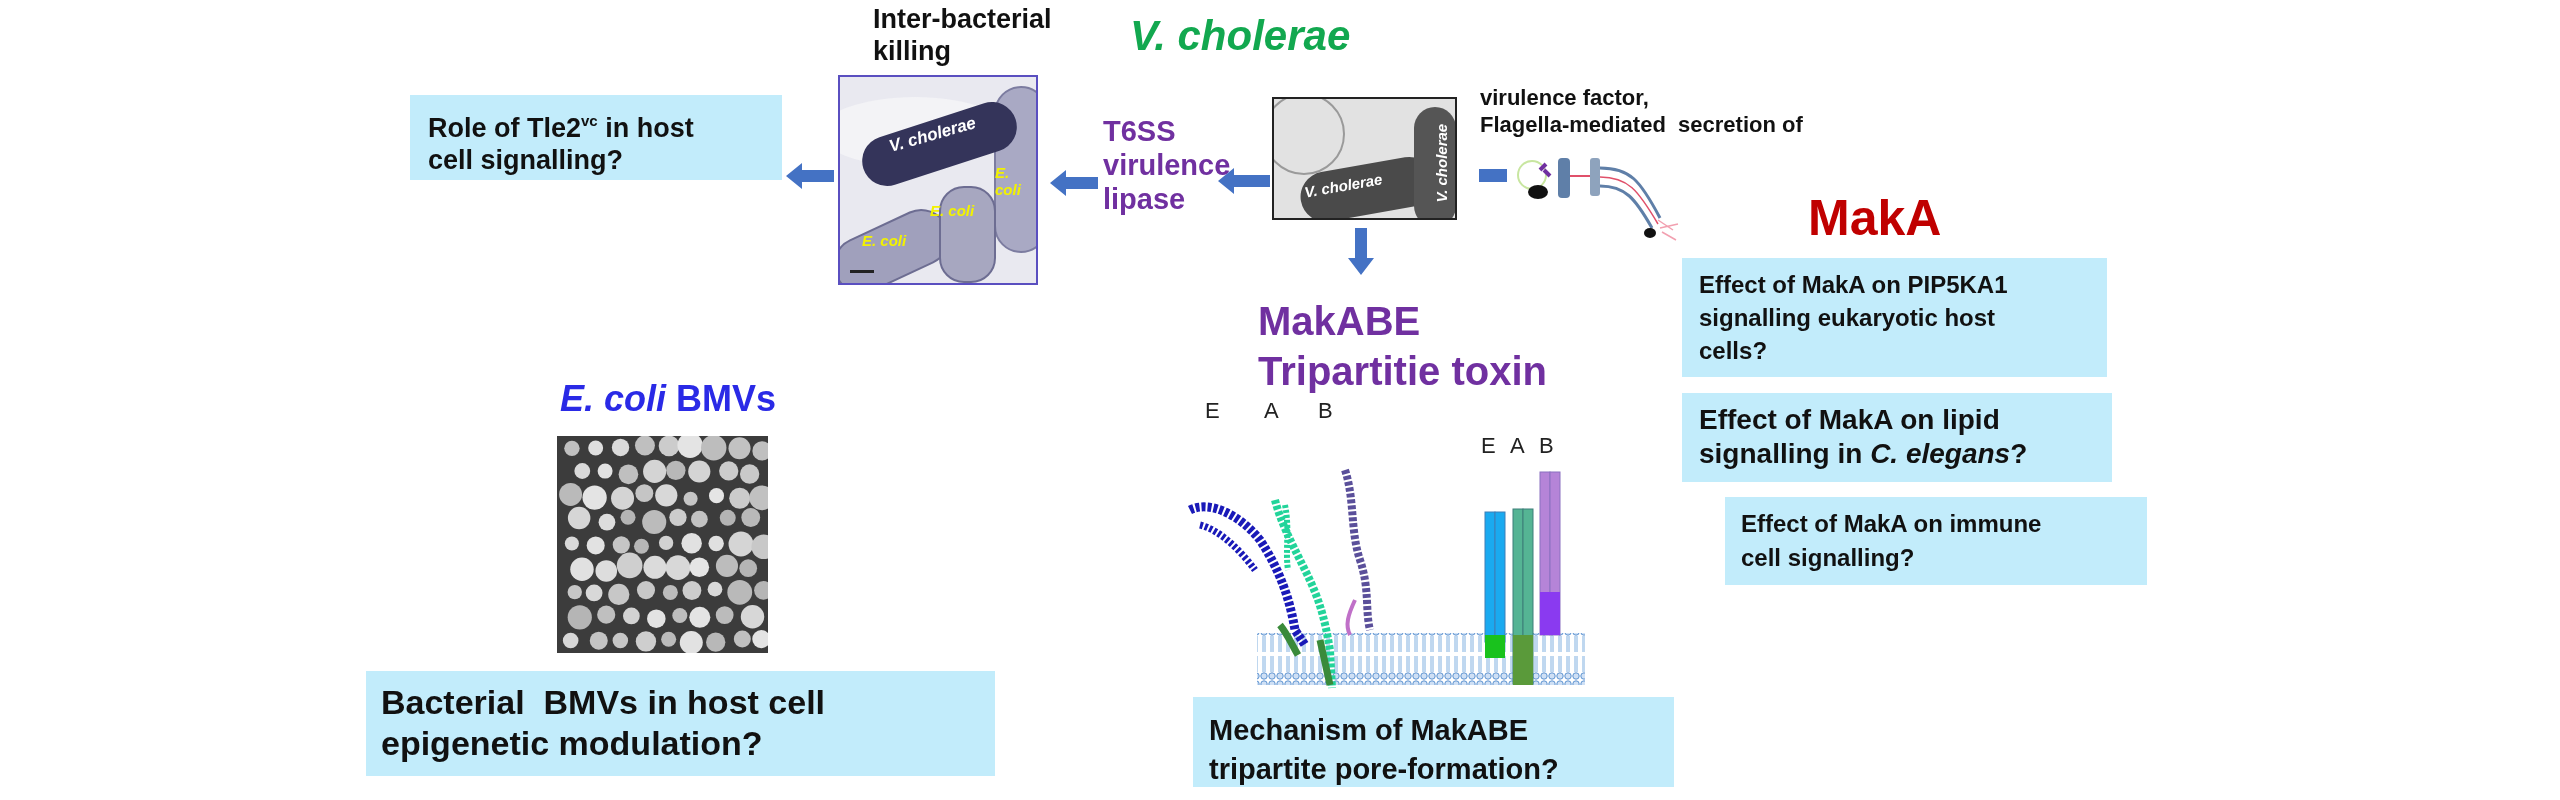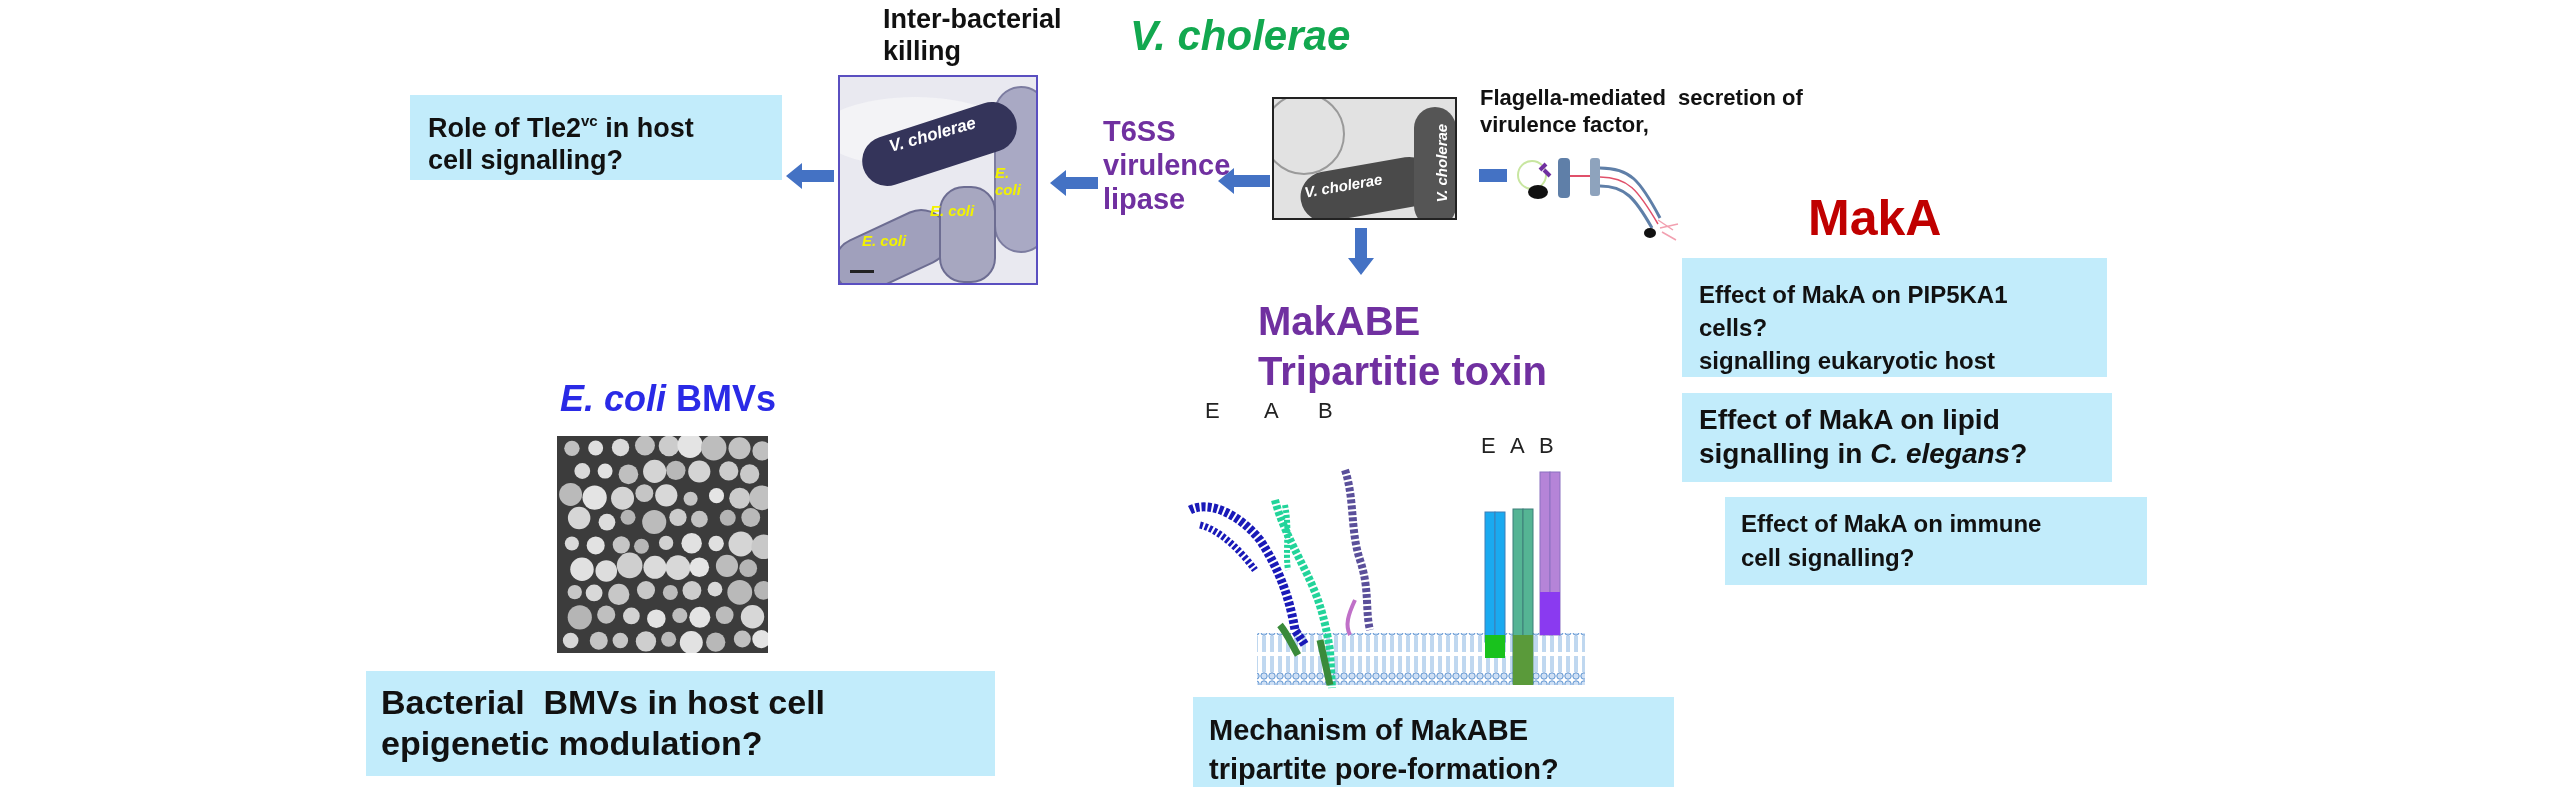--- a/index.html
+++ b/index.html
@@ -16,21 +16,21 @@
 
 <div class="qbox" style="left:410px; top:95px; width:372px; height:85px; padding:10px 0 0 18px; font-size:27px; line-height:32px;">
   <span><span style="display:inline">Role of Tle2</span><sup style="font-size:15px; vertical-align:11px;">vc</sup><span style="display:inline"> in host</span></span>
   <span>cell signalling?</span>
 </div>
 
 <svg class="arrow" style="left:786px; top:161px;" width="50" height="30">
   <polygon points="0,15 16,2 16,9 48,9 48,21 16,21 16,28" fill="#4472c4"></polygon>
 </svg>
 
-<div class="abs lbl-black" style="left:873px; top:3px; font-size:27px; line-height:32px;margin-left:10px;">
+<div class="abs lbl-black" style="left:873px; top:3px; font-size:27px; line-height:32px;">
   <span style="display:block">Inter-bacterial</span>
   <span style="display:block">killing</span>
 </div>
 
 <div class="micro" style="left:838px; top:75px; width:200px; height:210px; border:2px solid #5a4fc0; background:radial-gradient(ellipse at 30% 40%, #d9d9e6 0%, #b9b9cc 60%, #9c9cb4 100%);">
   <svg width="200" height="210" style="position:absolute; left:0; top:0;">
     <rect x="0" y="0" width="200" height="210" fill="#e9e9f0"></rect>
     <ellipse cx="75" cy="55" rx="95" ry="35" fill="#f6f6f8" opacity="0.7"></ellipse>
     <rect x="155" y="10" width="52" height="165" rx="26" fill="#a9a9c4" stroke="#7c7ca0" stroke-width="2"></rect>
     <g transform="rotate(-18 90 70)">
@@ -90,30 +90,30 @@
   <rect x="80" y="18" width="10" height="38" rx="3" fill="#8ea3bd"></rect>
   <line x1="60" y1="36" x2="80" y2="36" stroke="#e0506a" stroke-width="2"></line>
   <path d="M90 28 C 120 28, 130 40, 150 78" stroke="#5f7fa8" stroke-width="3" fill="none"></path>
   <path d="M90 46 C 115 46, 125 58, 142 88" stroke="#5f7fa8" stroke-width="3" fill="none"></path>
   <path d="M90 37 C 118 37, 128 50, 148 84" stroke="#e0506a" stroke-width="1.5" fill="none"></path>
   <ellipse cx="140" cy="93" rx="6" ry="5" fill="#111"></ellipse>
   <path d="M148 80 l15 10 M150 88 l18 -4 M152 92 l14 8" stroke="#f2a0b0" stroke-width="1.5"></path>
 </svg>
 
 <div class="abs lbl-black" style="left:1480px; top:84px; font-size:22px; line-height:27px;">
+  <span style="display:block">virulence factor,</span>
   <span style="display:block; white-space:pre">Flagella-mediated  secretion of</span>
-  <span style="display:block">virulence factor,</span>
 </div>
 
 <div class="abs" style="left:1808px; top:190px; color:#c00000; font-weight:bold; font-size:50px; line-height:56px;">MakA</div>
 
-<div class="qbox" style="left:1682px; top:258px; width:425px; height:119px; padding:20px 0 0 17px; font-size:24px; line-height:33px;">
+<div class="qbox" style="left:1682px; top:258px; width:425px; height:119px; padding:10px 0 0 17px; font-size:24px; line-height:33px;">
   <span>Effect of MakA on PIP5KA1</span>
+  <span>signalling eukaryotic host</span>
   <span>cells?</span>
-  <span>signalling eukaryotic host</span>
 </div>
 
 <div class="qbox" style="left:1682px; top:393px; width:430px; height:89px; padding:10px 0 0 17px; font-size:28px; line-height:34px;">
   <span>Effect of MakA on lipid</span>
   <span><span style="display:inline">signalling in </span><i style="display:inline">C. elegans</i><span style="display:inline">?</span></span>
 </div>
 
 <div class="qbox" style="left:1685px; top:497px; width:422px; height:88px; padding:10px 0 0 16px; font-size:24px; line-height:34px;margin-left:40px;">
   <span>Effect of MakA on immune</span>
   <span>cell signalling?</span>

